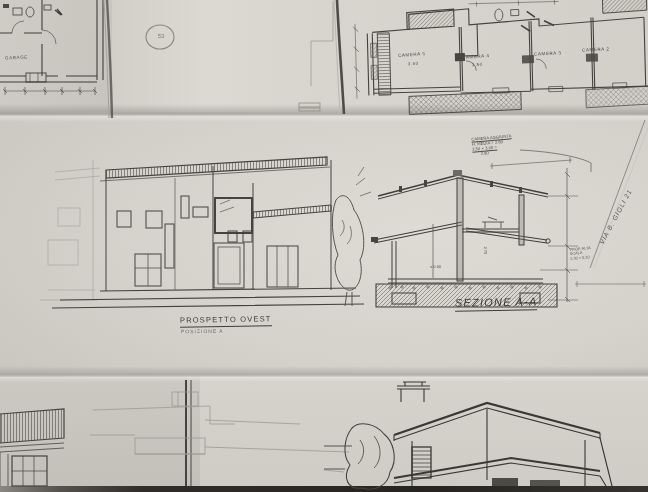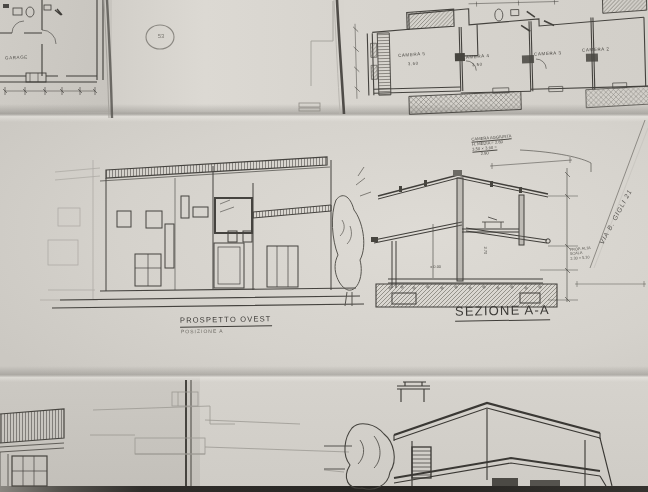--- a/index.html
+++ b/index.html
@@ -235,21 +235,21 @@
   <div class="lbl hand" style="left:398px;top:52px;font-size:4.5px;transform:rotate(-4deg);">CAMERA 5</div>
   <div class="lbl hand" style="left:408px;top:62px;font-size:4.2px;transform:rotate(-4deg);">3.60</div>
   <div class="lbl hand" style="left:462px;top:54px;font-size:4.5px;transform:rotate(-4deg);">CAMERA 4</div>
   <div class="lbl hand" style="left:472px;top:63px;font-size:4.2px;transform:rotate(-4deg);">3.50</div>
   <div class="lbl hand" style="left:534px;top:51px;font-size:4.5px;transform:rotate(-3deg);">CAMERA 3</div>
   <div class="lbl hand" style="left:582px;top:47px;font-size:4.5px;transform:rotate(-3deg);">CAMERA 2</div>
 
   <div class="lbl hand underline" style="left:180px;top:316px;font-size:7.5px;letter-spacing:1.2px;color:#3a3835;transform:rotate(-1deg);">PROSPETTO OVEST</div>
   <div class="lbl hand" style="left:181px;top:329px;font-size:5px;color:#6e6b65;letter-spacing:1px;transform:rotate(-1deg);">POSIZIONE A</div>
 
-  <div class="lbl hand underline" style="left:455px;top:304px;font-size:13px;letter-spacing:1.2px;color:#3a3835;transform:rotate(-1deg);">SEZIONE A-A</div>
+  <div class="lbl hand underline" style="left:455px;top:296px;font-size:11px;letter-spacing:1.2px;color:#3a3835;transform:rotate(-1deg);font-style:italic;">SEZIONE A-A</div>
 
   <div class="lbl" style="left:472px;top:136px;font-size:4.2px;color:#4f4d48;transform:rotate(-5deg);text-align:left;">
     <div style="text-decoration:underline;">CAMERA AGGIUNTA</div>
     <div>H. MEDIA = 2.80</div>
     <div style="border-bottom:0.5px solid #4f4d48;display:inline-block;">3.50 × 3.60 =</div>
     <div style="padding-left:8px;">2.90</div>
   </div>
 
   <div class="lbl" style="left:481px;top:248px;font-size:4px;transform:rotate(90deg);color:#4f4d48;">2.70</div>
   <div class="lbl" style="left:430px;top:265px;font-size:4px;color:#4f4d48;">± 0.00</div>

